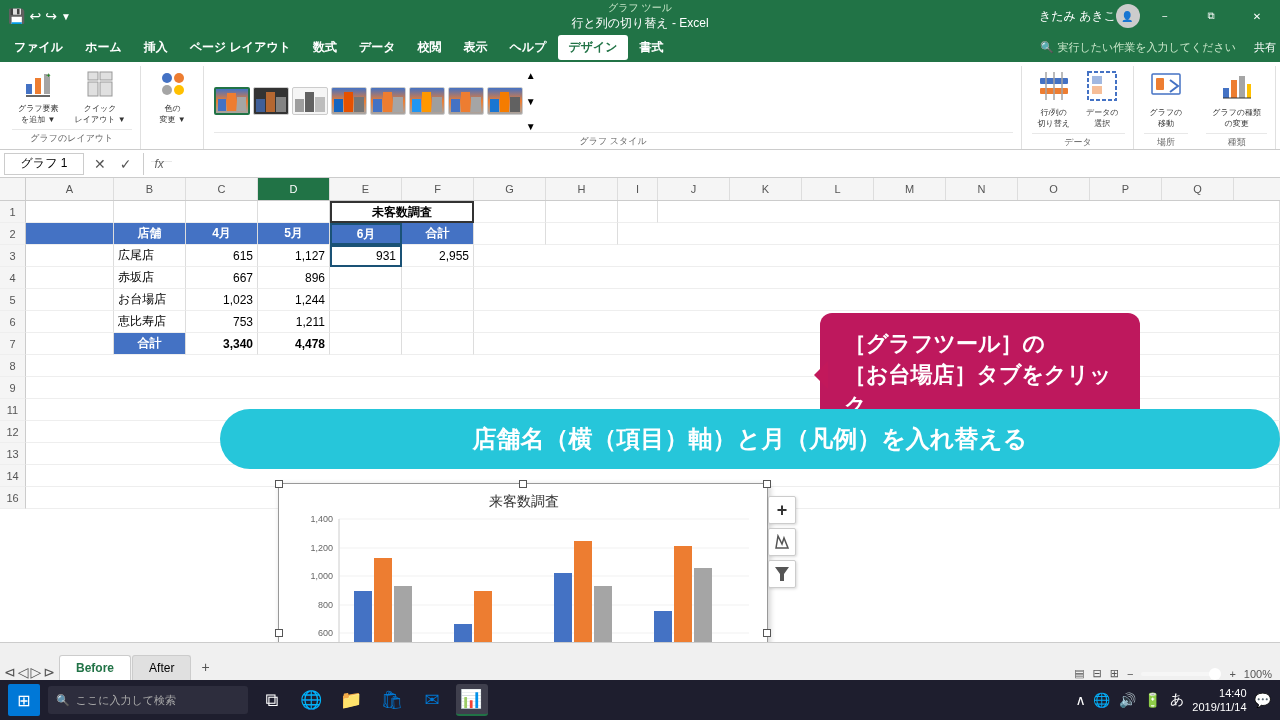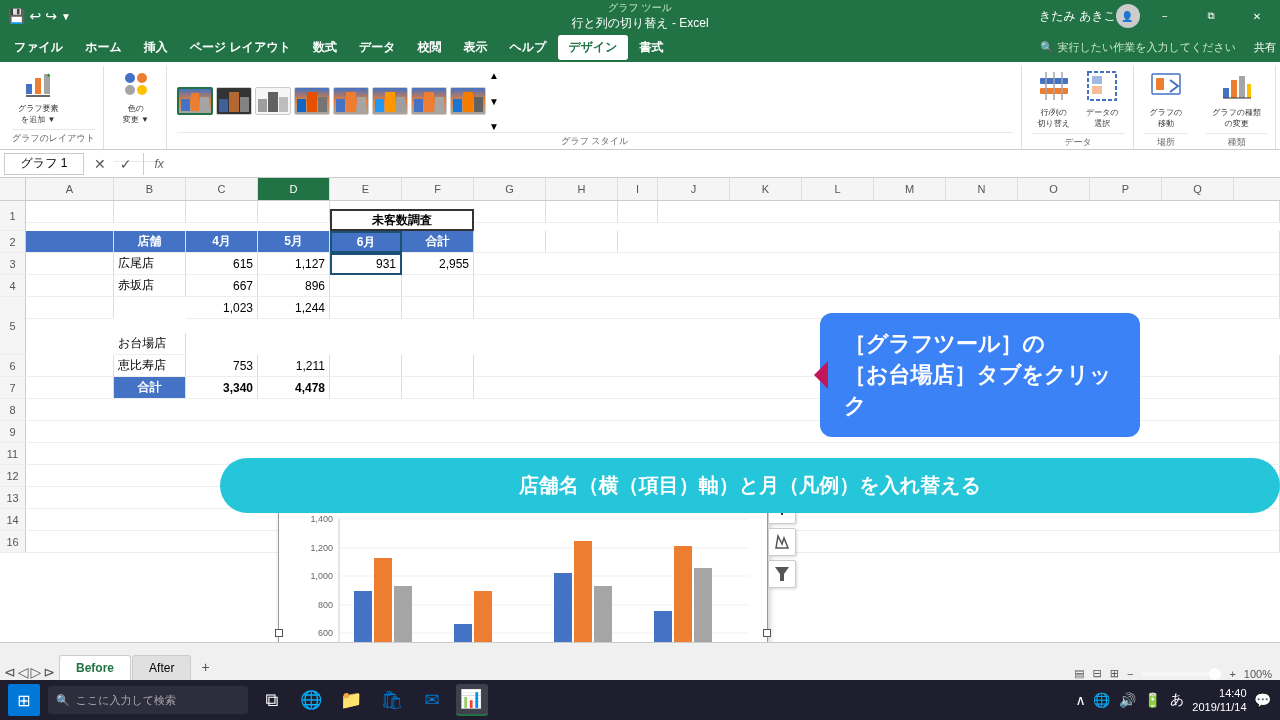--- a/index.html
+++ b/index.html
@@ -289,21 +289,21 @@
       cursor: pointer;
       font-size: 14px;
       box-shadow: 1px 1px 3px rgba(0,0,0,0.15);
     }
 
     
     #callout {
       position: absolute;
       right: 140px;
       top: 135px;
-      background: #3b82f6;
+      background: #be185d;
       color: white;
       padding: 16px 24px;
       border-radius: 12px;
       font-size: 22px;
       font-weight: bold;
       line-height: 1.4;
       max-width: 320px;
       z-index: 100;
     }
     #callout::before {
@@ -317,21 +317,21 @@
     }
 
     
     #bottom-banner {
       position: absolute;
       bottom: 40px;
       left: 220px;
       right: 0;
       background: #26c6da;
       color: white;
-      font-size: 20px;
+      font-size: 24px;
       font-weight: bold;
       padding: 14px 24px;
       border-radius: 30px;
       text-align: center;
       z-index: 100;
     }
     .sheet-tab {
       padding: 5px 16px;
       border: 1px solid #ccc;
       border-bottom: none;
@@ -488,20 +488,31 @@
           <div class="ribbon-btn-icon">
             <svg width="28" height="28" viewBox="0 0 28 28">
               <rect x="2" y="14" width="6" height="10" fill="#4472c4"></rect>
               <rect x="11" y="8" width="6" height="16" fill="#ed7d31"></rect>
               <rect x="20" y="4" width="6" height="20" fill="#a5a5a5"></rect>
               <line x1="2" y1="26" x2="26" y2="26" stroke="#333" stroke-width="1.5"></line>
               <text x="22" y="8" font-size="8" fill="green">+</text>
             </svg>
           </div>
           <div class="ribbon-btn-label" style="font-size:8px;text-align:center;">グラフ要素<br>を追加 ▼</div>
+        </div>
+        <div class="ribbon-btn">
+          <div class="ribbon-btn-icon">
+            <svg width="28" height="28" viewBox="0 0 28 28">
+              <rect x="2" y="2" width="10" height="8" fill="#e0e0e0" stroke="#999"></rect>
+              <rect x="14" y="2" width="12" height="8" fill="#e0e0e0" stroke="#999"></rect>
+              <rect x="2" y="12" width="10" height="14" fill="#e0e0e0" stroke="#999"></rect>
+              <rect x="14" y="12" width="12" height="14" fill="#e0e0e0" stroke="#999"></rect>
+            </svg>
+          </div>
+          <div class="ribbon-btn-label" style="font-size:8px;text-align:center;">クイック<br>レイアウト ▼</div>
         </div>
       </div>
       <div class="ribbon-group-label">グラフのレイアウト</div>
     </div>
 
     <div class="ribbon-group" style="min-width:60px;gap:32px;">
       <div class="ribbon-group-content">
         <div class="ribbon-btn">
           <div class="ribbon-btn-icon">
             <svg width="28" height="28" viewBox="0 0 28 28">
@@ -682,21 +693,21 @@
     </div>
 
     <div id="rows-container">
 
       <div class="spreadsheet-row">
         <div class="row-num">1</div>
         <div class="cell" style="width:88px;"></div>
         <div class="cell" style="width:72px;"></div>
         <div class="cell" style="width:72px;"></div>
         <div class="cell" style="width:72px;"></div>
-        <div class="cell" style="width:144px;justify-content:center;font-weight:bold;border:2px solid #333;margin-top:8px;">未客数調査</div>
+        <div class="cell" style="width:144px;justify-content:center;font-weight:bold;border:2px solid #333;">未客数調査</div>
         <div class="cell" style="width:72px;"></div>
         <div class="cell" style="width:72px;"></div>
         <div class="cell" style="width:40px;"></div>
         <div class="cell" style="flex:1;"></div>
       </div>
 
       <div class="spreadsheet-row">
         <div class="row-num">2</div>
         <div class="cell header-cell" style="width:88px;"></div>
         <div class="cell header-cell" style="width:72px;">店舗</div>
@@ -727,21 +738,21 @@
         <div class="cell right" style="width:72px;">667</div>
         <div class="cell right" style="width:72px;">896</div>
         <div class="cell" style="width:72px;"></div>
         <div class="cell" style="width:72px;"></div>
         <div class="cell" style="flex:1;"></div>
       </div>
 
       <div class="spreadsheet-row">
         <div class="row-num">5</div>
         <div class="cell" style="width:88px;"></div>
-        <div class="cell" style="width:72px;margin-top:36px;">お台場店</div>
+        <div class="cell" style="width:72px;">お台場店</div>
         <div class="cell right" style="width:72px;">1,023</div>
         <div class="cell right" style="width:72px;">1,244</div>
         <div class="cell" style="width:72px;"></div>
         <div class="cell" style="width:72px;"></div>
         <div class="cell" style="flex:1;"></div>
       </div>
 
       <div class="spreadsheet-row">
         <div class="row-num">6</div>
         <div class="cell" style="width:88px;"></div>

